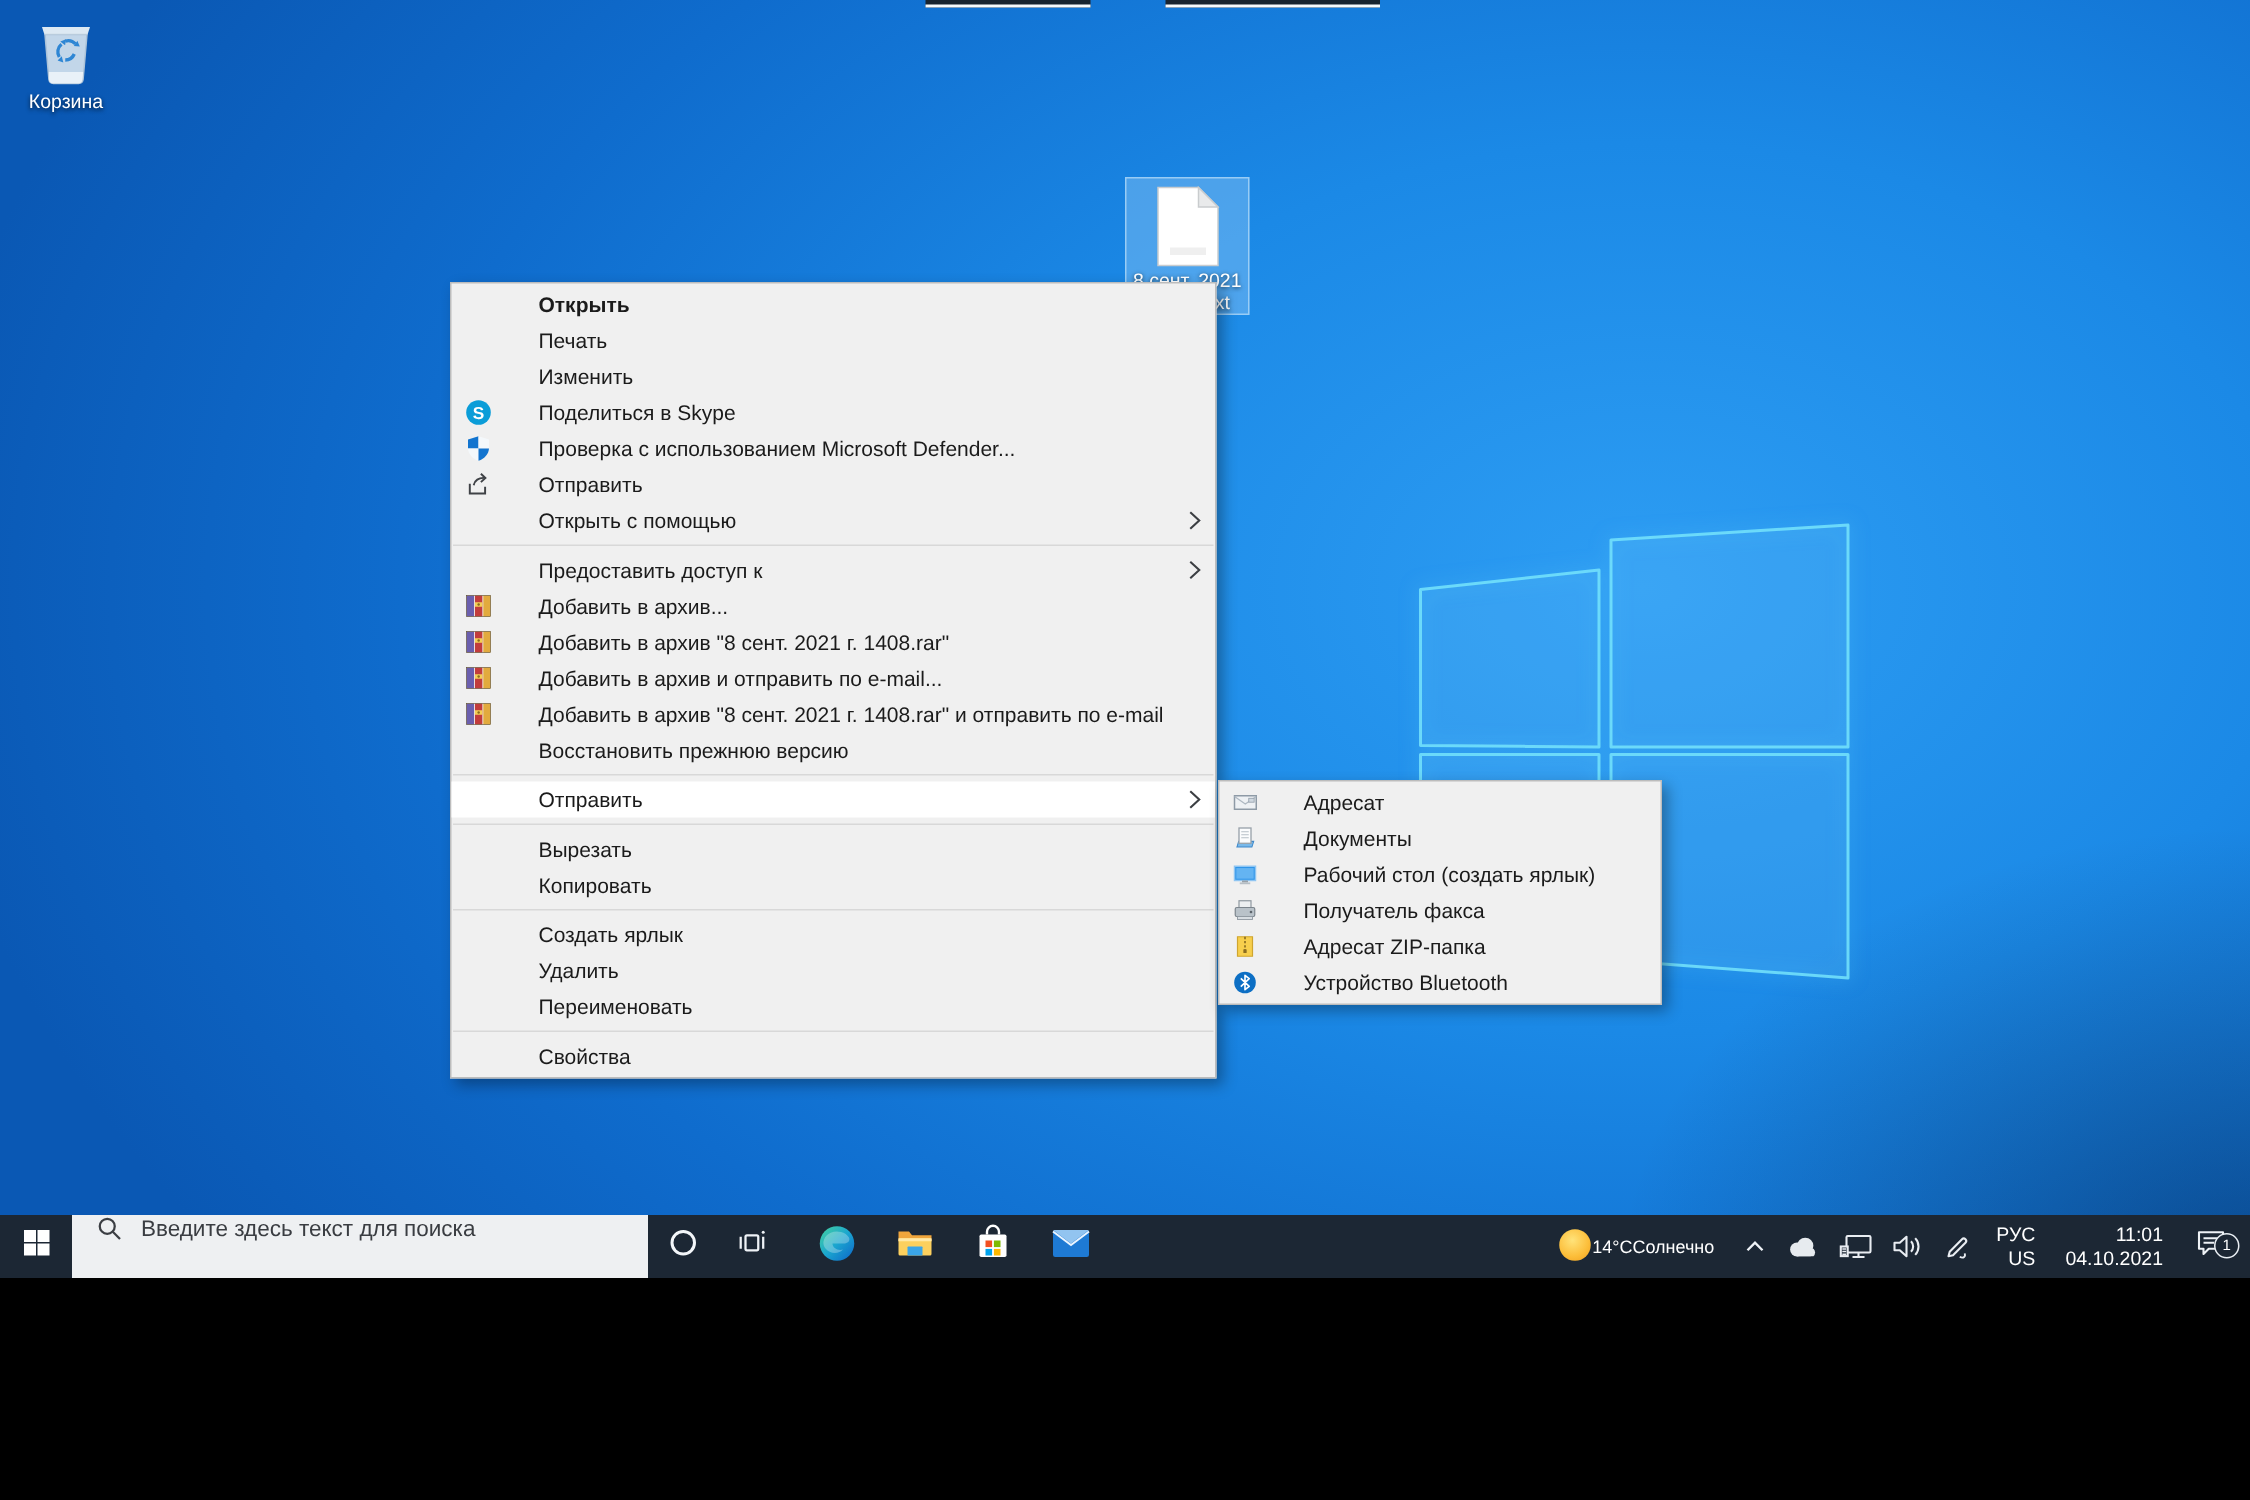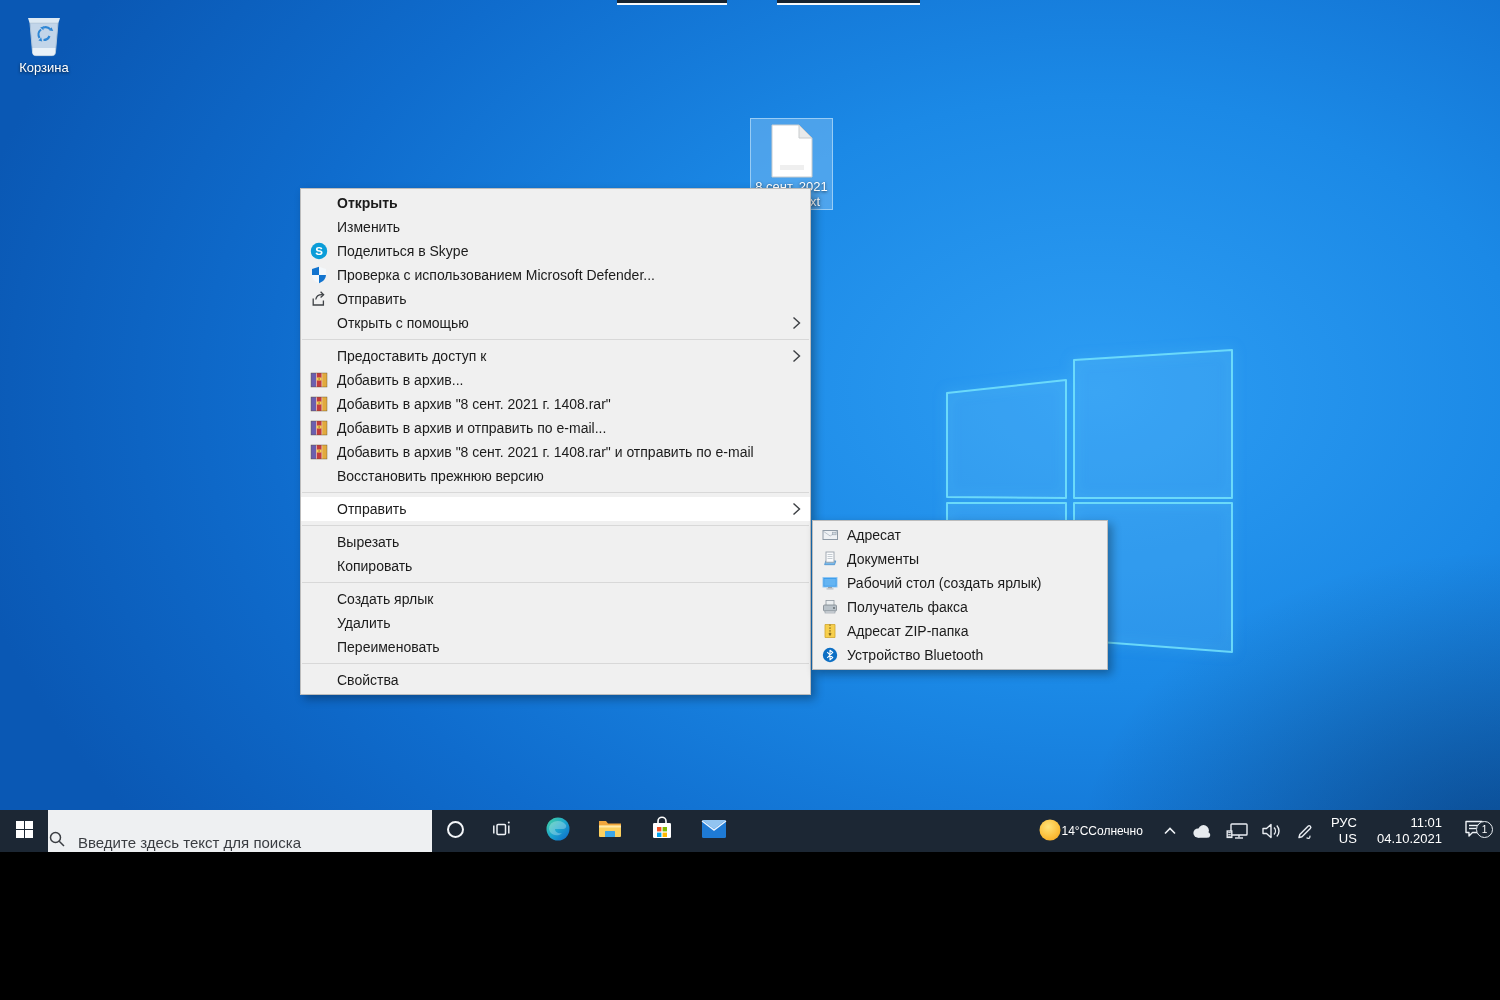--- a/index.html
+++ b/index.html
@@ -29,35 +29,35 @@
   .file-item .glyph{display:block;margin:5px auto 0;}
   .file-item .l1{margin-top:1px;line-height:15px;}
   .file-item .l2{line-height:15px;text-align:right;padding-right:12px;}
 
   
   .cmenu{position:absolute;background:#f0f0f0;border:1px solid #bcbcbc;box-sizing:border-box;
     box-shadow:4px 4px 9px rgba(0,0,0,.32);padding:2px 0;z-index:40;}
   .cmenu.main{left:300px;top:188px;width:511px;}
   .cmenu.sub{left:812px;top:520px;width:296px;z-index:45;}
   .menu-item{height:24px;display:flex;align-items:center;position:relative;
-    font-size:14px;color:#1b1b1b;white-space:nowrap;}
+    font-size:14px;color:#1b1b1b;white-space:nowrap;gap:22px;}
   .menu-item.hl{background:#ffffff;}
   .menu-item.bold .mi-label{font-weight:bold;}
   .mi-icon{width:20px;height:18px;margin-left:8px;display:flex;align-items:center;justify-content:center;flex:0 0 20px;}
   .cmenu.sub .mi-icon{width:18px;flex:0 0 18px;}
   .mi-label{margin-left:8px;}
   .mi-arrow{position:absolute;right:9px;top:0;bottom:0;display:flex;align-items:center;}
   .menu-sep{height:1px;background:#d8d8d8;margin:4px 1px;}
 
   
   .taskbar{position:absolute;left:0;right:0;bottom:0;height:42px;background:#1c2734;
     display:flex;align-items:stretch;z-index:50;color:#fff;}
   .tb-btn{display:flex;align-items:center;justify-content:center;flex:0 0 auto;cursor:default;}
   .tb-start{width:48px;}
-  .tb-search{width:384px;background:#eef0f2;display:flex;align-items:flex-end;gap:10px;box-sizing:border-box;}
+  .tb-search{width:384px;background:#eef0f2;display:flex;align-items:flex-start;gap:10px;padding-left:16px;box-sizing:border-box;}
   .tb-search input{border:0;background:transparent;outline:none;font-family:inherit;
     font-size:15px;color:#3a3d42;width:300px;}
   .tb-search input::placeholder{color:#3a3d42;opacity:1;}
   .tb-round{width:46px;}
   .tb-app{width:52px;}
   .tb-gap{width:8px;}
   .tb-right{margin-left:auto;display:flex;align-items:center;padding-right:4px;}
   .weather{display:flex;align-items:center;gap:0;font-size:12px;padding:0 13px;}
   .tray-icon{display:flex;align-items:center;justify-content:center;padding:0 6px;}
   .lang{font-size:13px;line-height:16px;text-align:right;padding:0 10px;}
@@ -115,20 +115,24 @@
     <div class="l2">xt</div>
   </div>
 
   <div class="cmenu main" id="context-menu">
       <div class="menu-item bold">
         <span class="mi-icon"></span>
         <span class="mi-label">Открыть</span>
       </div>
       <div class="menu-item">
         <span class="mi-icon"></span>
+        <span class="mi-label">Печать</span>
+      </div>
+      <div class="menu-item">
+        <span class="mi-icon"></span>
         <span class="mi-label">Изменить</span>
       </div>
       <div class="menu-item">
         <span class="mi-icon">
           <svg width="18" height="18" viewBox="0 0 18 18">
             <circle cx="9" cy="9" r="8.2" fill="#0b9dd8"></circle>
             <text x="9" y="13.2" text-anchor="middle" font-size="11.5" font-weight="bold" fill="#fff" font-family="Liberation Sans, sans-serif">S</text>
           </svg>
         </span>
         <span class="mi-label">Поделиться в Skype</span>

